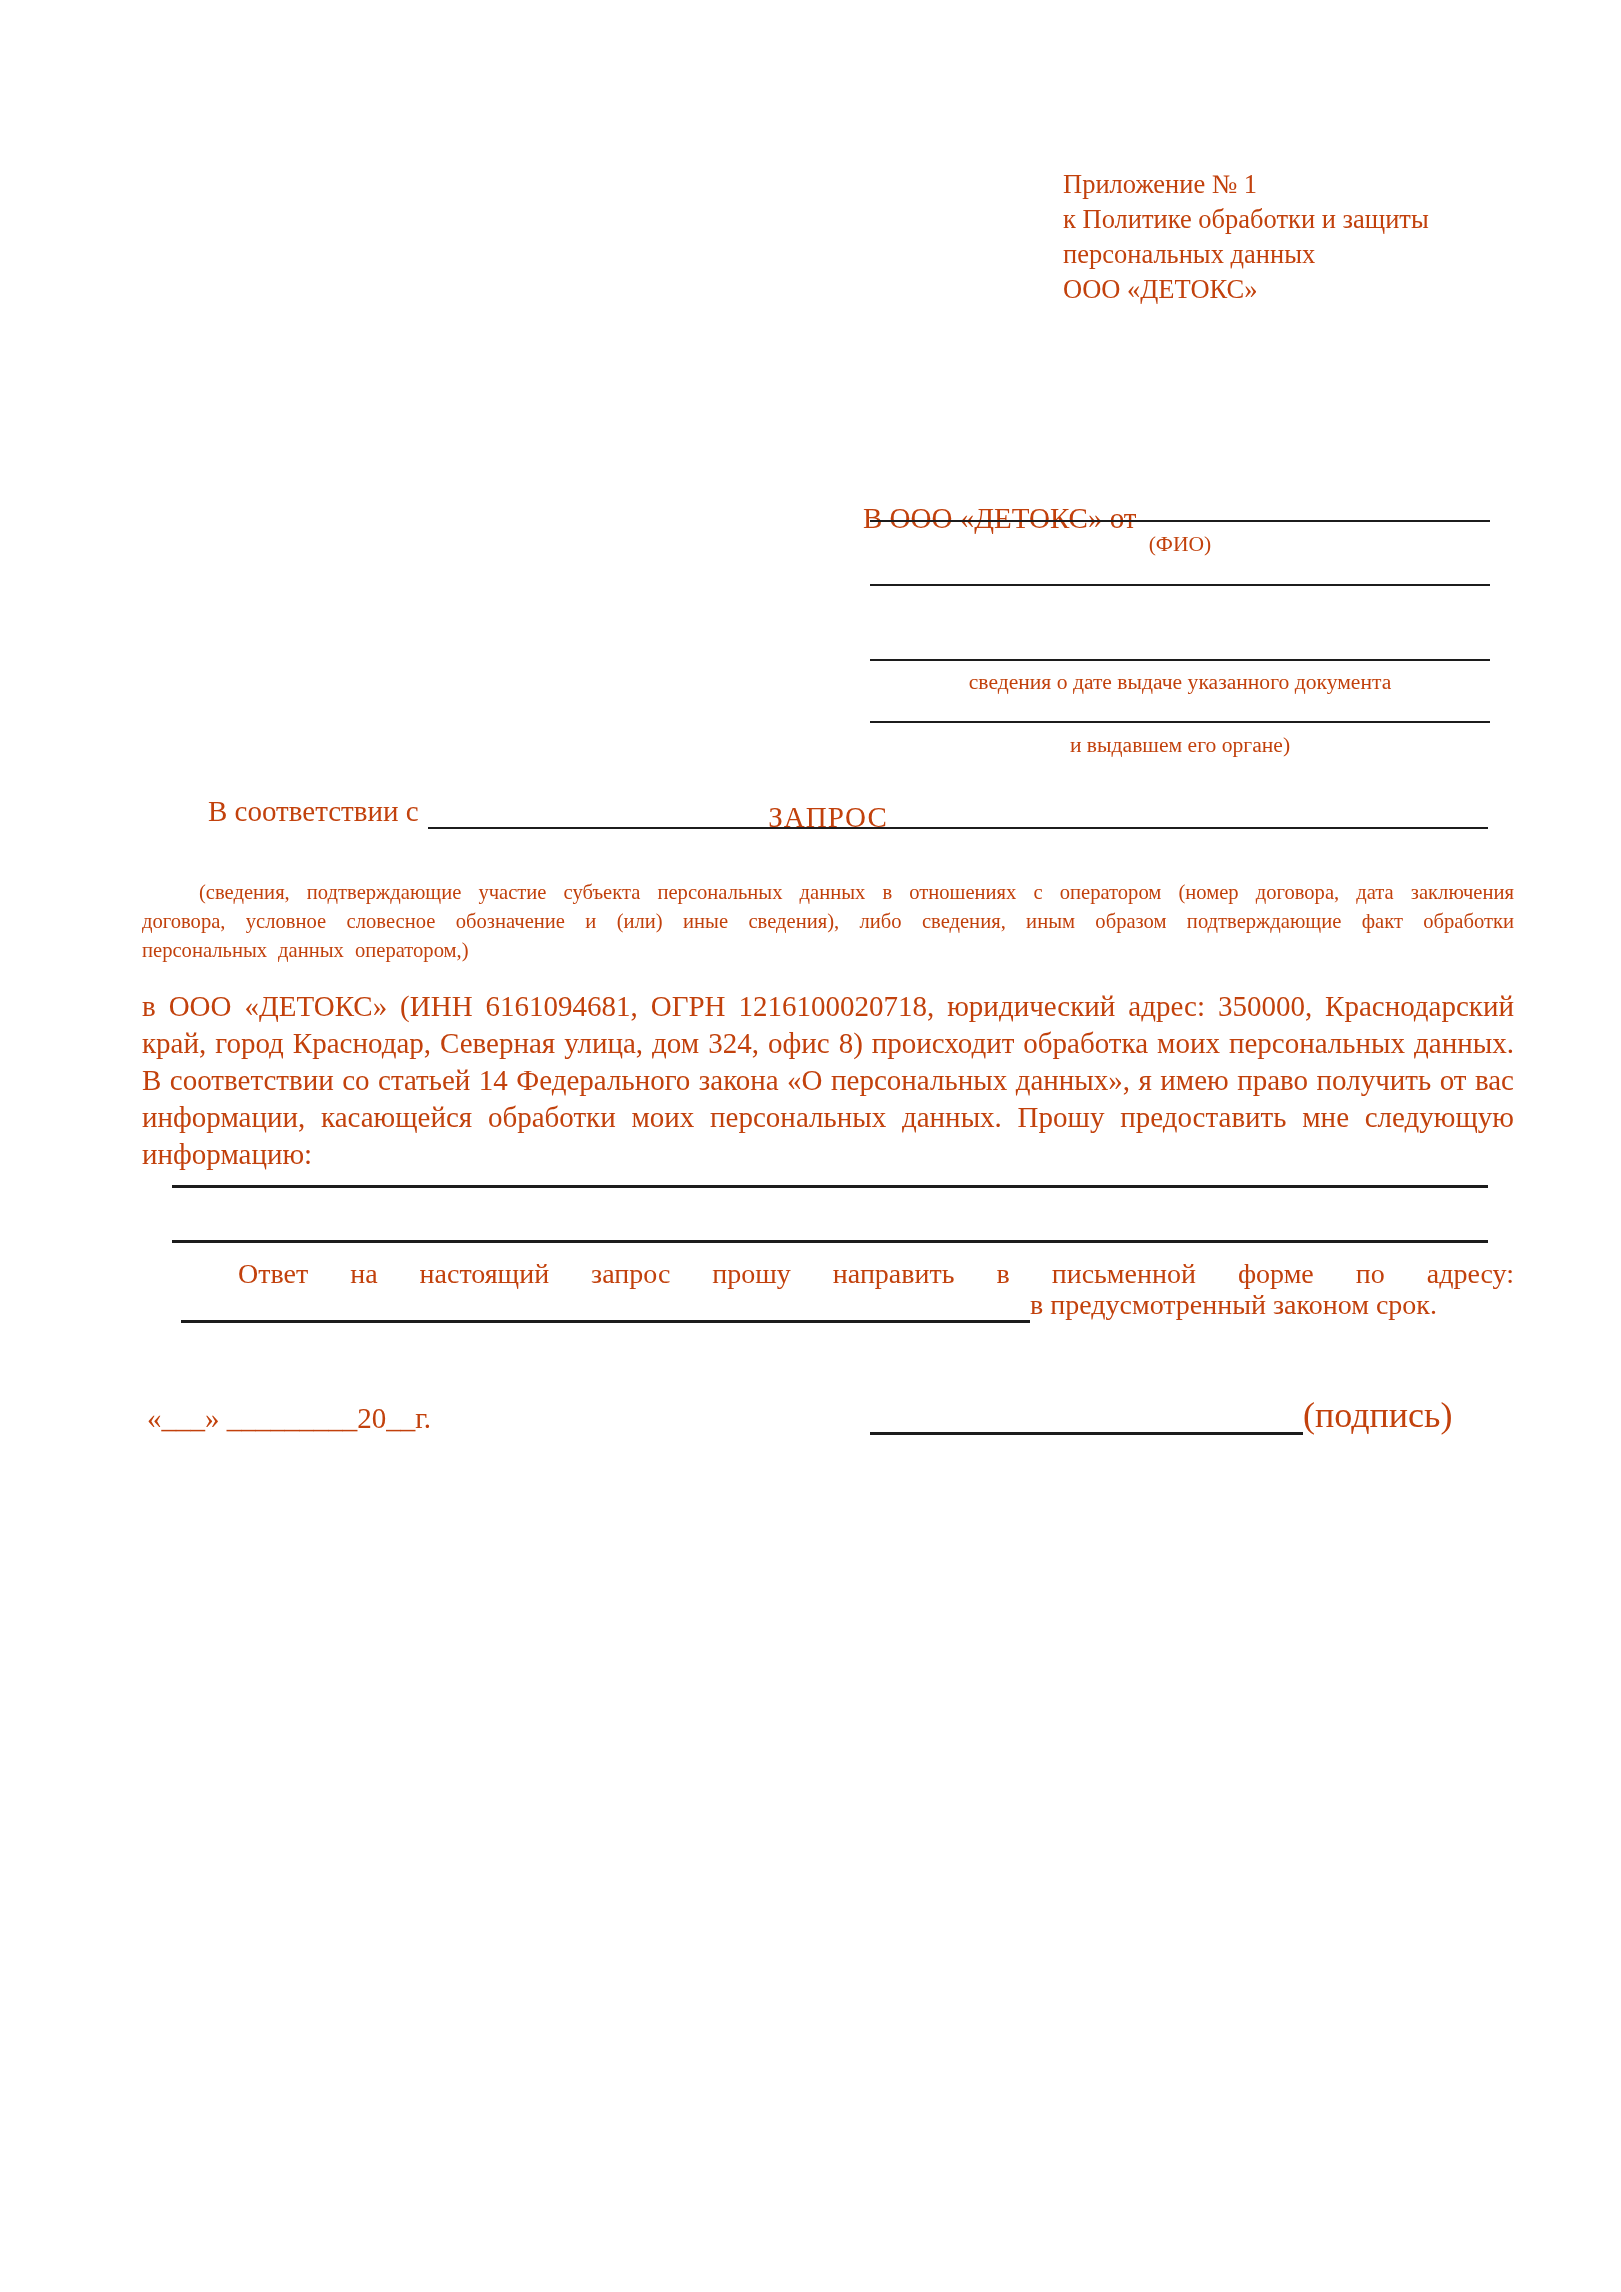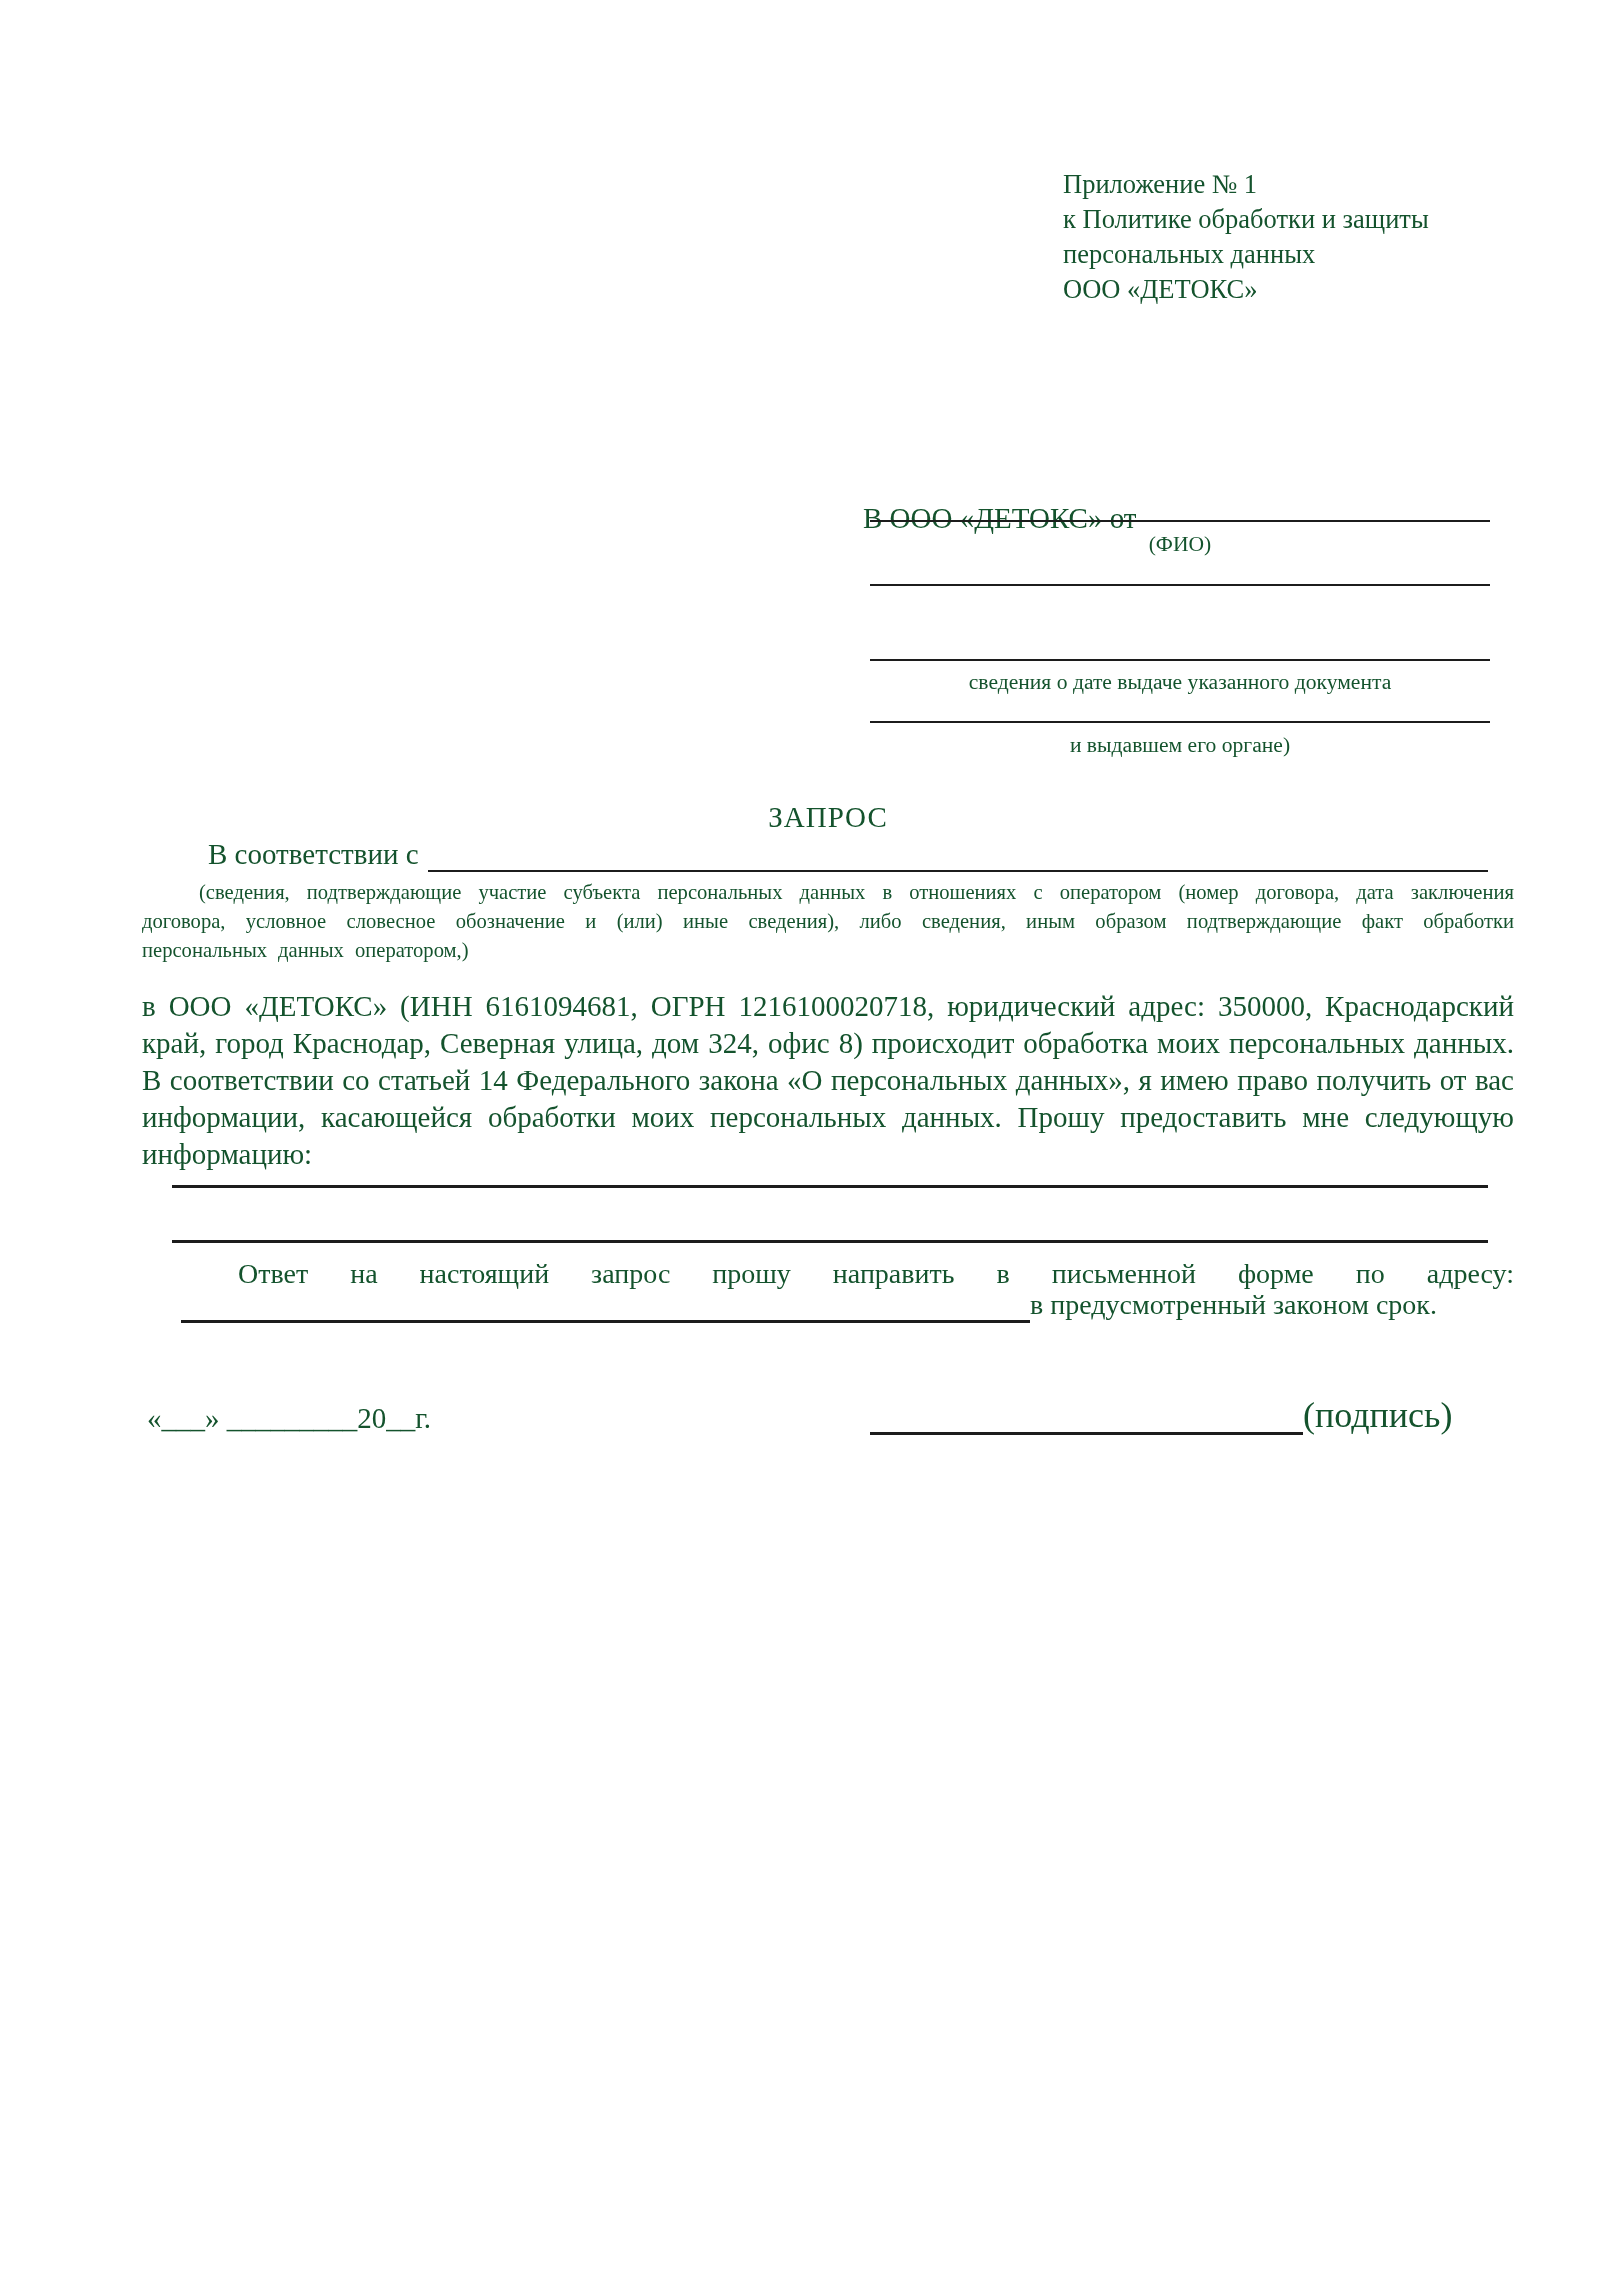--- a/index.html
+++ b/index.html
@@ -1,21 +1,21 @@
 <!DOCTYPE html>
 <html lang="ru"><head>
 <meta charset="utf-8">
 <style>
   html, body { margin: 0; padding: 0; background: #ffffff; }
   .page {
     position: relative;
     width: 1621px;
     height: 2293px;
     background: #ffffff;
-    color: #14532d;
+    color: #c2410c;
     font-family: "Liberation Serif", "DejaVu Serif", serif;
     overflow: hidden;
   }
   .abs { position: absolute; }
 
   
   .annex {
     left: 1063px; top: 167px;
     font-size: 26.5px; line-height: 35px;
     white-space: nowrap;
@@ -47,21 +47,21 @@
     font-size: 21.6px; line-height: 27.4px;
   }
 
   
   .zapros {
     left: 142px; top: 801px; width: 1372px;
     text-align: center;
     font-size: 29px; letter-spacing: 1px;
   }
   .intro {
-    left: 208px; top: 837px; width: 1280px;
+    left: 208px; top: 794px; width: 1280px;
     display: flex; align-items: flex-end;
   }
   .intro .prefix { font-size: 29px; line-height: 35px; white-space: nowrap; }
   .grow-line {
     flex: 1 1 auto;
     border-bottom: 2.9px solid #1c1c1c;
     height: 29px; margin-left: 9.8px;
   }
   .note {
     left: 142px; top: 878px; width: 1372px;

